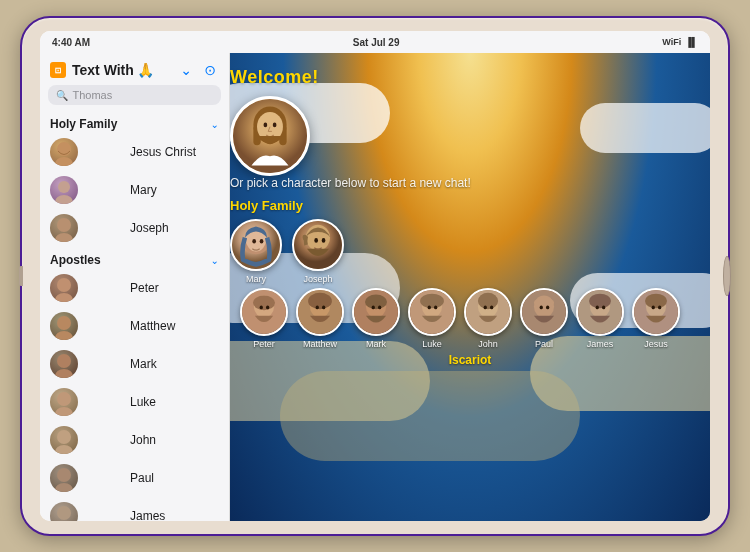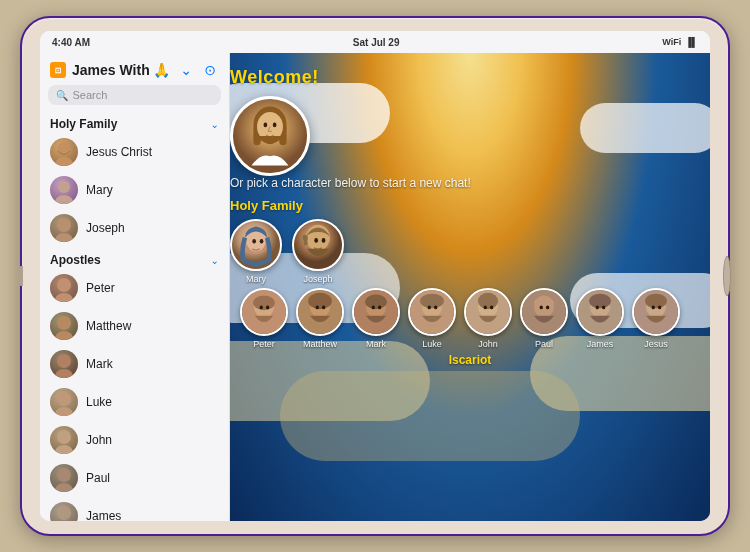--- a/index.html
+++ b/index.html
@@ -201,20 +201,21 @@
       flex-shrink: 0;
       display: flex;
       align-items: center;
       justify-content: center;
       font-size: 13px;
     }
 
     .contact-name {
       font-size: 12px;
       color: #1c1c1e;
+      margin-left: 44px;
     }
 
     
     .av-jesus { background: radial-gradient(circle at 40% 30%, #d4a96a, #8b6040); }
     .av-mary { background: radial-gradient(circle at 40% 30%, #c4a0c0, #7a5080); }
     .av-joseph { background: radial-gradient(circle at 40% 30%, #b0987a, #705840); }
     .av-peter { background: radial-gradient(circle at 40% 30%, #b08870, #705040); }
     .av-matthew { background: radial-gradient(circle at 40% 30%, #a09878, #604830); }
     .av-mark { background: radial-gradient(circle at 40% 30%, #988870, #583828); }
     .av-luke { background: radial-gradient(circle at 40% 30%, #c0a888, #806848); }
@@ -442,30 +443,30 @@
         <span>WiFi</span>
         <span>▐▌</span>
       </div>
     </div>
 
     <div class="content-area">
 
       <div class="sidebar">
         <div class="sidebar-header">
           <div class="sidebar-title-icon">⊡</div>
-          <span class="sidebar-title">James With 🙏</span>
+          <span class="sidebar-title">Text With 🙏</span>
           <div class="sidebar-header-icons">
             <div class="icon-btn">⌄</div>
             <div class="icon-btn">⊙</div>
           </div>
         </div>
 
         <div class="search-box">
           <span class="search-icon">🔍</span>
-          <span class="search-input-text">Search</span>
+          <span class="search-input-text">Thomas</span>
         </div>
 
         <div class="sidebar-list">
 
           <div class="group-header">
             <span class="group-label">Holy Family</span>
             <span class="group-chevron">⌄</span>
           </div>
 
           <div class="contact-item">

